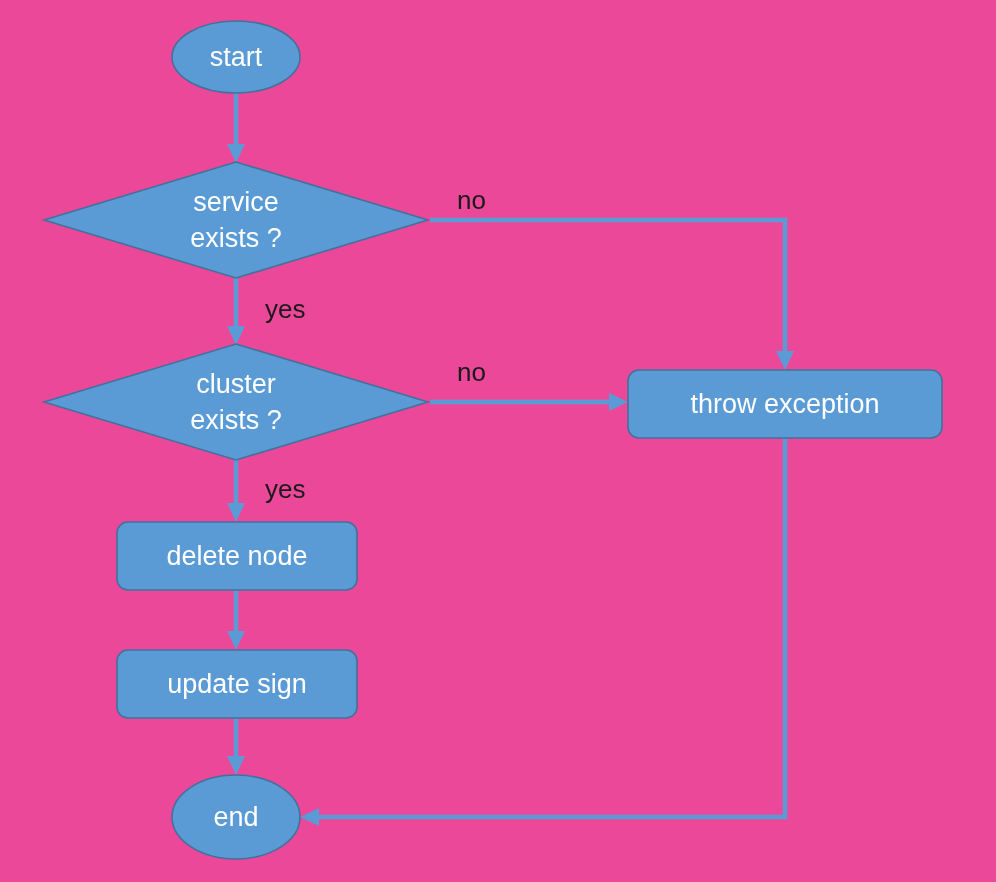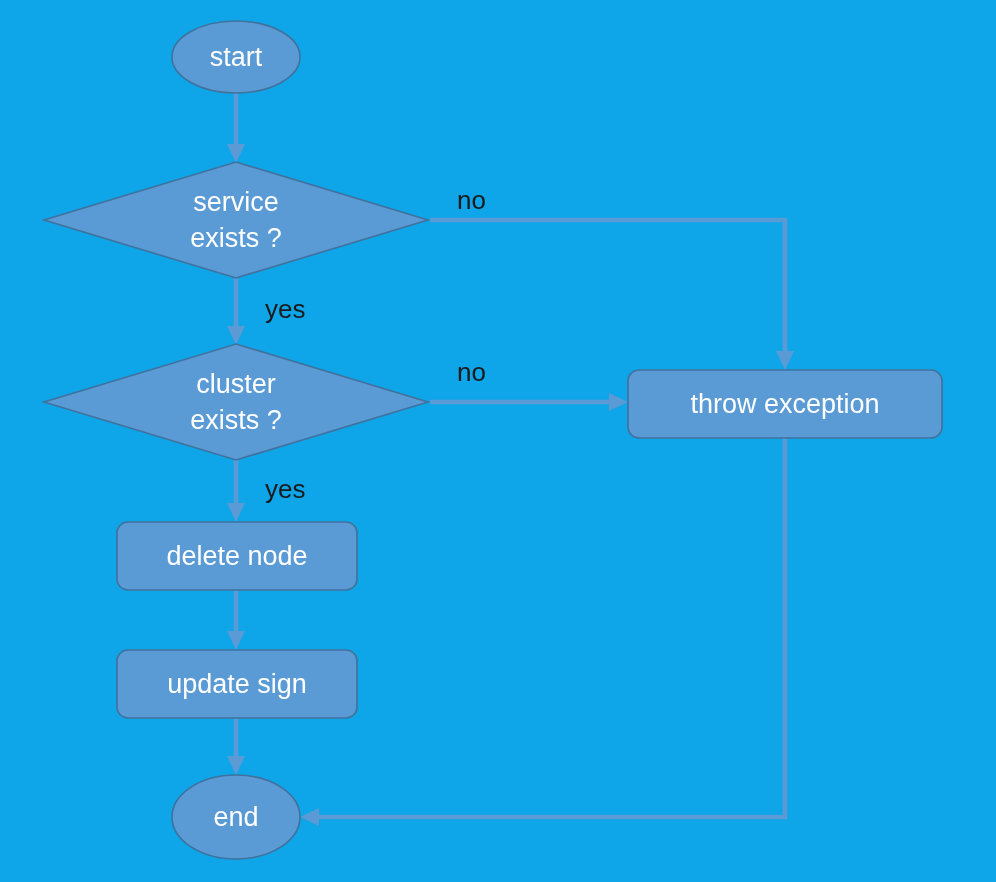--- a/index.html
+++ b/index.html
@@ -7,21 +7,21 @@
     padding: 0;
     background: #ffffff;
   }
   body {
     font-family: "Liberation Sans", sans-serif;
   }
   #canvas {
     position: relative;
     width: 996px;
     height: 882px;
-    background: #0ea5e9;
+    background: #ec4899;
     overflow: hidden;
   }
   #flow-svg {
     position: absolute;
     left: 0;
     top: 0;
     width: 996px;
     height: 882px;
   }
   .node-label {

